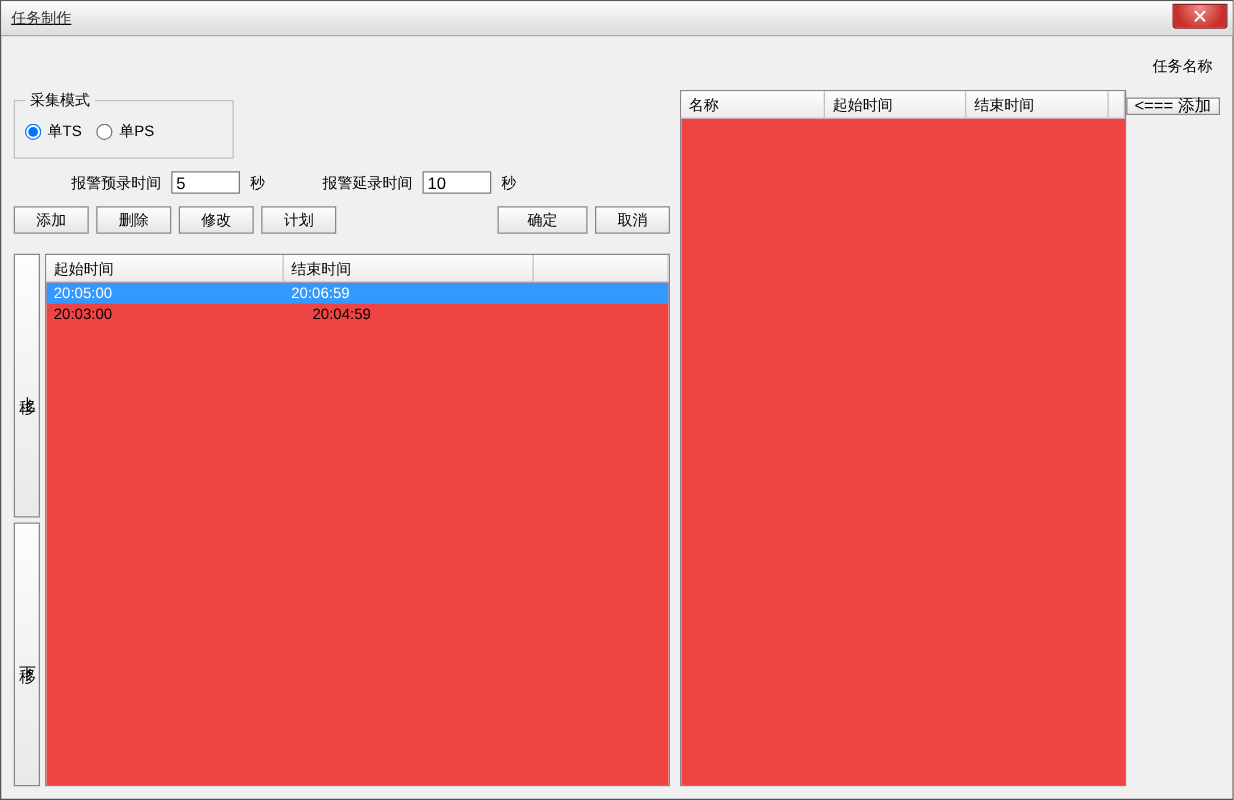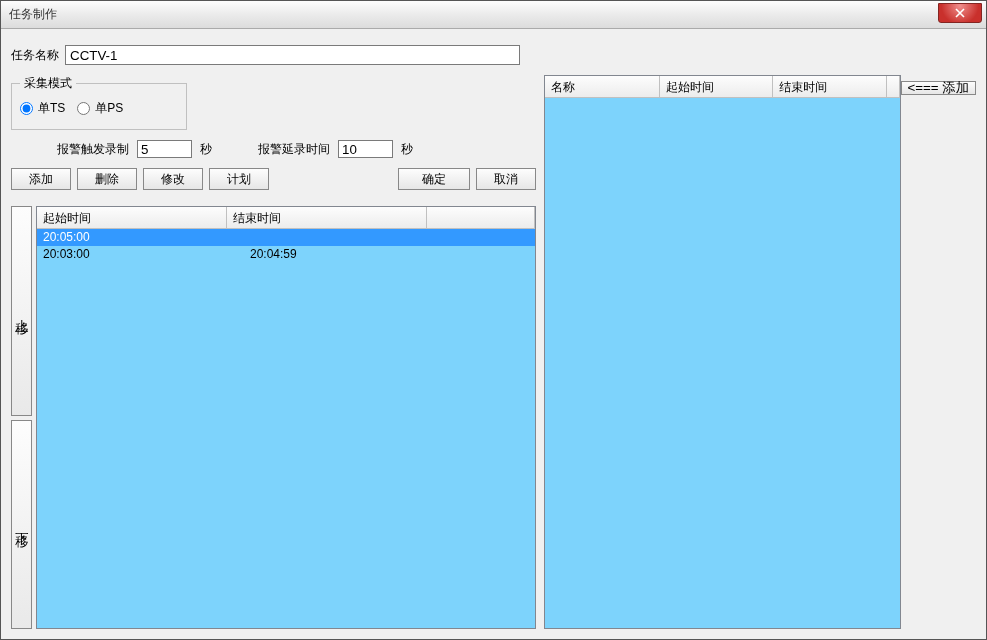--- a/index.html
+++ b/index.html
@@ -22,20 +22,21 @@
     flex-direction: column;
   }
   .titlebar {
     height: 28px;
     background: linear-gradient(to bottom, #fdfdfd 0%, #ebebeb 50%, #dcdcdc 100%);
     border-bottom: 1px solid #aaa;
     display: flex;
     align-items: center;
     padding-left: 8px;
     position: relative;
+    text-decoration: underline;
   }
   .titlebar-text { color: #333; }
   .close-btn {
     position: absolute;
     right: 4px;
     top: 2px;
     width: 44px;
     height: 20px;
     background: radial-gradient(circle at 50% 10%, #f08f8d, #c9302c 70%);
     border: 1px solid #832522;
@@ -48,22 +49,23 @@
     cursor: pointer;
   }
   .content {
     flex: 1;
     padding: 16px 10px 10px 10px;
     display: flex;
     flex-direction: column;
   }
   .row-task {
     display: flex;
-    align-items: center;
+    align-items: flex-end;
     margin-bottom: 10px;
+    flex-direction: column;
   }
   .row-task label { margin-right: 6px; }
   .task-input {
     width: 455px;
     height: 20px;
     border: 1px solid #7a7a7a;
     padding: 1px 4px;
     background: #fff;
   }
   .columns {
@@ -169,21 +171,21 @@
   }
   .grid-header .hcell {
     border-right: 1px solid #c0c0c0;
     padding: 3px 6px;
     text-align: left;
     white-space: nowrap;
   }
   .grid-body {
     flex: 1;
     overflow: auto;
-    background: #7dd3fc;
+    background: #ef4444;
   }
   .grid-row {
     display: flex;
     height: 17px;
     line-height: 17px;
   }
   .grid-row .cell {
     padding: 0 6px;
     white-space: nowrap;
   }
@@ -217,21 +219,20 @@
       <svg width="10" height="10" viewBox="0 0 10 10">
         <path d="M1 1 L9 9 M9 1 L1 9" stroke="#fff" stroke-width="1.6"></path>
       </svg>
     </div>
   </div>
 
   <div class="content">
 
     <div class="row-task">
       <label>任务名称</label>
-      <input class="task-input" type="text" value="CCTV-1" style="">
     </div>
 
     <div class="columns">
 
       <div class="left-col">
 
         <div class="group-row">
 
           <fieldset class="fs-cjms">
             <legend>采集模式</legend>
@@ -244,21 +245,21 @@
                 <input type="radio" name="cjms" style="">
                 <span>单PS</span>
               </label>
             </div>
           </fieldset>
 
 
         </div>
 
         <div class="alarm-row">
-          <span>报警触发录制</span>
+          <span>报警预录时间</span>
           <input class="alarm-input" type="text" value="5" style="">
           <span>秒</span>
           <span style="width:30px"></span>
           <span>报警延录时间</span>
           <input class="alarm-input" type="text" value="10" style="">
           <span>秒</span>
         </div>
 
         <div class="btn-row">
           <button class="btn">添加</button>
@@ -278,20 +279,21 @@
 
           <div class="grid left-table">
             <div class="grid-header">
               <div class="hcell col-start">起始时间</div>
               <div class="hcell col-end">结束时间</div>
               <div class="hcell col-rest"></div>
             </div>
             <div class="grid-body" id="left-grid-body">
                 <div class="grid-row selected">
                   <div class="cell col-start" style="width: 190px;">20:05:00</div>
+                  <div class="cell col-end" style="width: 200px;">20:06:59</div>
                 </div>
                 <div class="grid-row">
                   <div class="cell col-start" style="width: 190px;">20:03:00</div>
                   <div class="cell col-end" style="width: 200px; margin-left: 17px;">20:04:59</div>
                 </div>
                 <div class="grid-row">
                 </div>
               </div>
           </div>
         </div>

